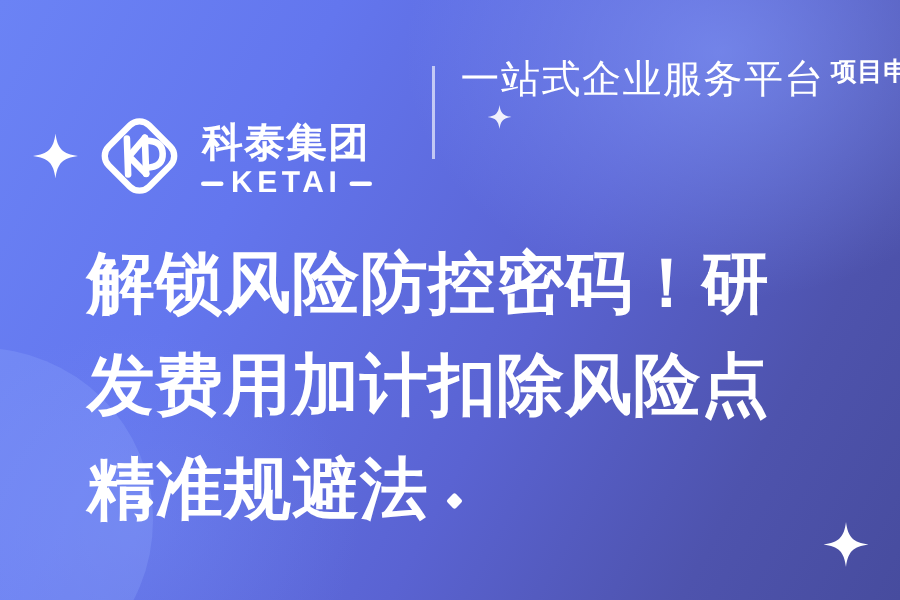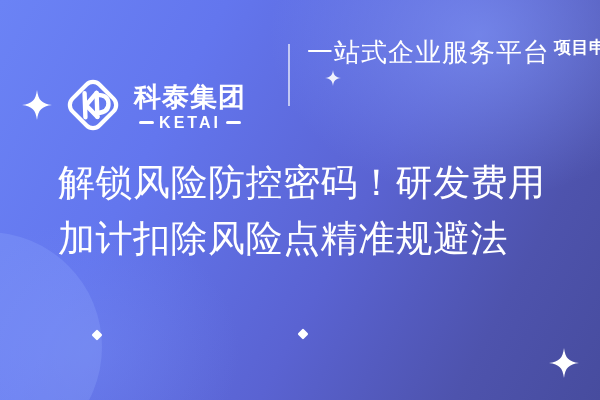--- a/index.html
+++ b/index.html
@@ -56,21 +56,21 @@
     letter-spacing:1px;
     line-height:1.05;
     white-space:nowrap;
   }
   .brand-en-row {
     display:flex; align-items:center; gap:5px;
     margin-top:3px;
   }
   .rule { width:15px; height:3px; background:#fff; border-radius:2px; }
   .brand-en {
-    color:#ffffff; font-size:16px; font-weight:bold;
+    color:#ffffff; font-size:20px; font-weight:bold;
     letter-spacing:3px; line-height:1; white-space:nowrap;
   }
 
   .divider {
     position:absolute; left:288px; top:44px;
     width:2px; height:62px;
     background:rgba(255,255,255,0.62);
   }
 
   .tagline {
@@ -85,22 +85,22 @@
     color:#ffffff; font-size:17px; font-weight:bold;
     letter-spacing:0.5px; white-space:nowrap; line-height:1.15;
   }
   .spark-sm-tag { position:absolute; left:18px; top:32px; }
 
   
   .title {
     position:absolute; left:58px; top:155px;
     width:500px;
     color:#ffffff;
-    font-size:37px;
-    font-weight:normal;
+    font-size:45px;
+    font-weight:bold;
     line-height:1.52;
     letter-spacing:0.5px;
   }
 
   
   .diamond {
     position:absolute;
     background:#ffffff;
     transform:rotate(45deg);
     border-radius:1.5px;

